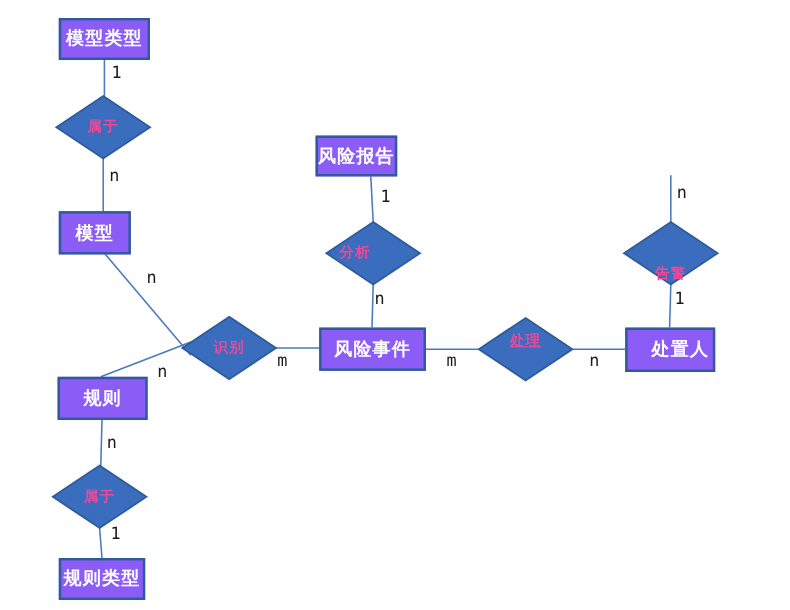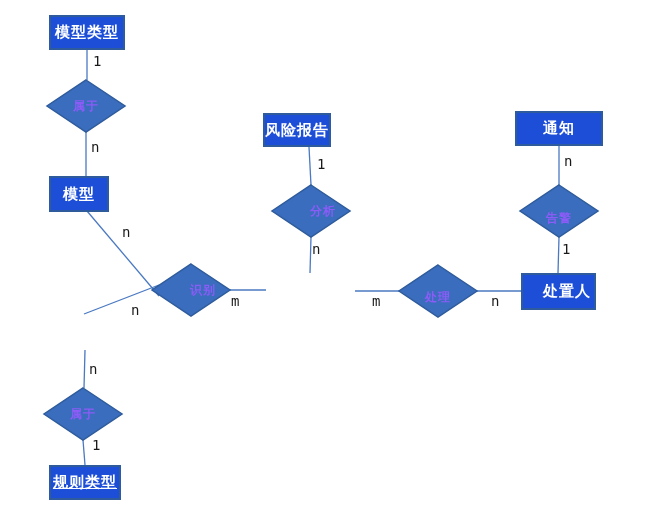--- a/index.html
+++ b/index.html
@@ -14,33 +14,33 @@
   .overlay {
     position: absolute;
     left: 0; top: 0;
     width: 658px; height: 508px;
   }
   .entity {
     position: absolute;
     display: flex;
     align-items: center;
     justify-content: center;
-    background: #1d4ed8;
+    background: #8b5cf6;
     border: 2px solid #2e5b9b;
     box-sizing: border-box;
     color: #ffffff;
     font-weight: bold;
     font-size: 15px;
     letter-spacing: 1px;
     user-select: none;
   }
   .rel-label {
     position: absolute;
     transform: translate(-50%, -50%);
-    color: #8b5cf6;
+    color: #ec4899;
     font-weight: bold;
     font-size: 12px;
     letter-spacing: 1px;
     white-space: nowrap;
     pointer-events: none;
   }
   .card {
     position: absolute;
     color: #1a1a1a;
     font-size: 14px;
@@ -79,39 +79,42 @@
     <polygon class="relationship" points="438,265 477,291 438,317 399,291"></polygon>
     <polygon class="relationship" points="559,185 598,211 559,237 520,211"></polygon>
   </svg>
 
   <div class="entity" style="left:49px;  top:15px;  width:76px; height:35px;">
     <span>模型类型</span>
   </div>
   <div class="entity" style="left:49px;  top:176px; width:60px; height:36px;">
     <span>模型</span>
   </div>
-  <div class="entity" style="left:49px;  top:465px; width:72px; height:35px;text-decoration:underline;">
+  <div class="entity" style="left:48px;  top:314px; width:75px; height:36px;">
+    <span>规则</span>
+  </div>
+  <div class="entity" style="left:49px;  top:465px; width:72px; height:35px;">
     <span>规则类型</span>
   </div>
   <div class="entity" style="left:263px; top:113px; width:68px; height:34px;">
     <span>风险报告</span>
   </div>
+  <div class="entity" style="left:266px; top:273px; width:89px; height:36px;">
+    <span>风险事件</span>
+  </div>
   <div class="entity" style="left:521px; top:273px; width:75px; height:37px;padding-left:17px;">
     <span>处置人</span>
   </div>
-  <div class="entity" style="left:515px; top:111px; width:88px; height:35px;">
-    <span>通知</span>
-  </div>
 
   <span class="rel-label" style="left:86px;  top:106px;">属于</span>
-  <span class="rel-label" style="left:191px; top:290px;margin-left:12px;">识别</span>
+  <span class="rel-label" style="left:191px; top:290px;">识别</span>
   <span class="rel-label" style="left:83px;  top:414px;">属于</span>
-  <span class="rel-label" style="left:323px; top:211px;">分析</span>
-  <span class="rel-label" style="left:438px; top:297px;">处理</span>
-  <span class="rel-label" style="left:559px; top:218px;">告警</span>
+  <span class="rel-label" style="left:296px; top:211px;">分析</span>
+  <span class="rel-label" style="left:438px; top:284px;text-decoration:underline;">处理</span>
+  <span class="rel-label" style="left:559px; top:228px;">告警</span>
 
   <span class="card" style="left:93px;  top:54px;">1</span>
   <span class="card" style="left:91px;  top:140px;">n</span>
   <span class="card" style="left:122px; top:225px;">n</span>
   <span class="card" style="left:131px; top:303px;">n</span>
   <span class="card" style="left:231px; top:294px;">m</span>
   <span class="card" style="left:89px;  top:362px;">n</span>
   <span class="card" style="left:92px;  top:438px;">1</span>
   <span class="card" style="left:317px; top:157px;">1</span>
   <span class="card" style="left:312px; top:242px;">n</span>

